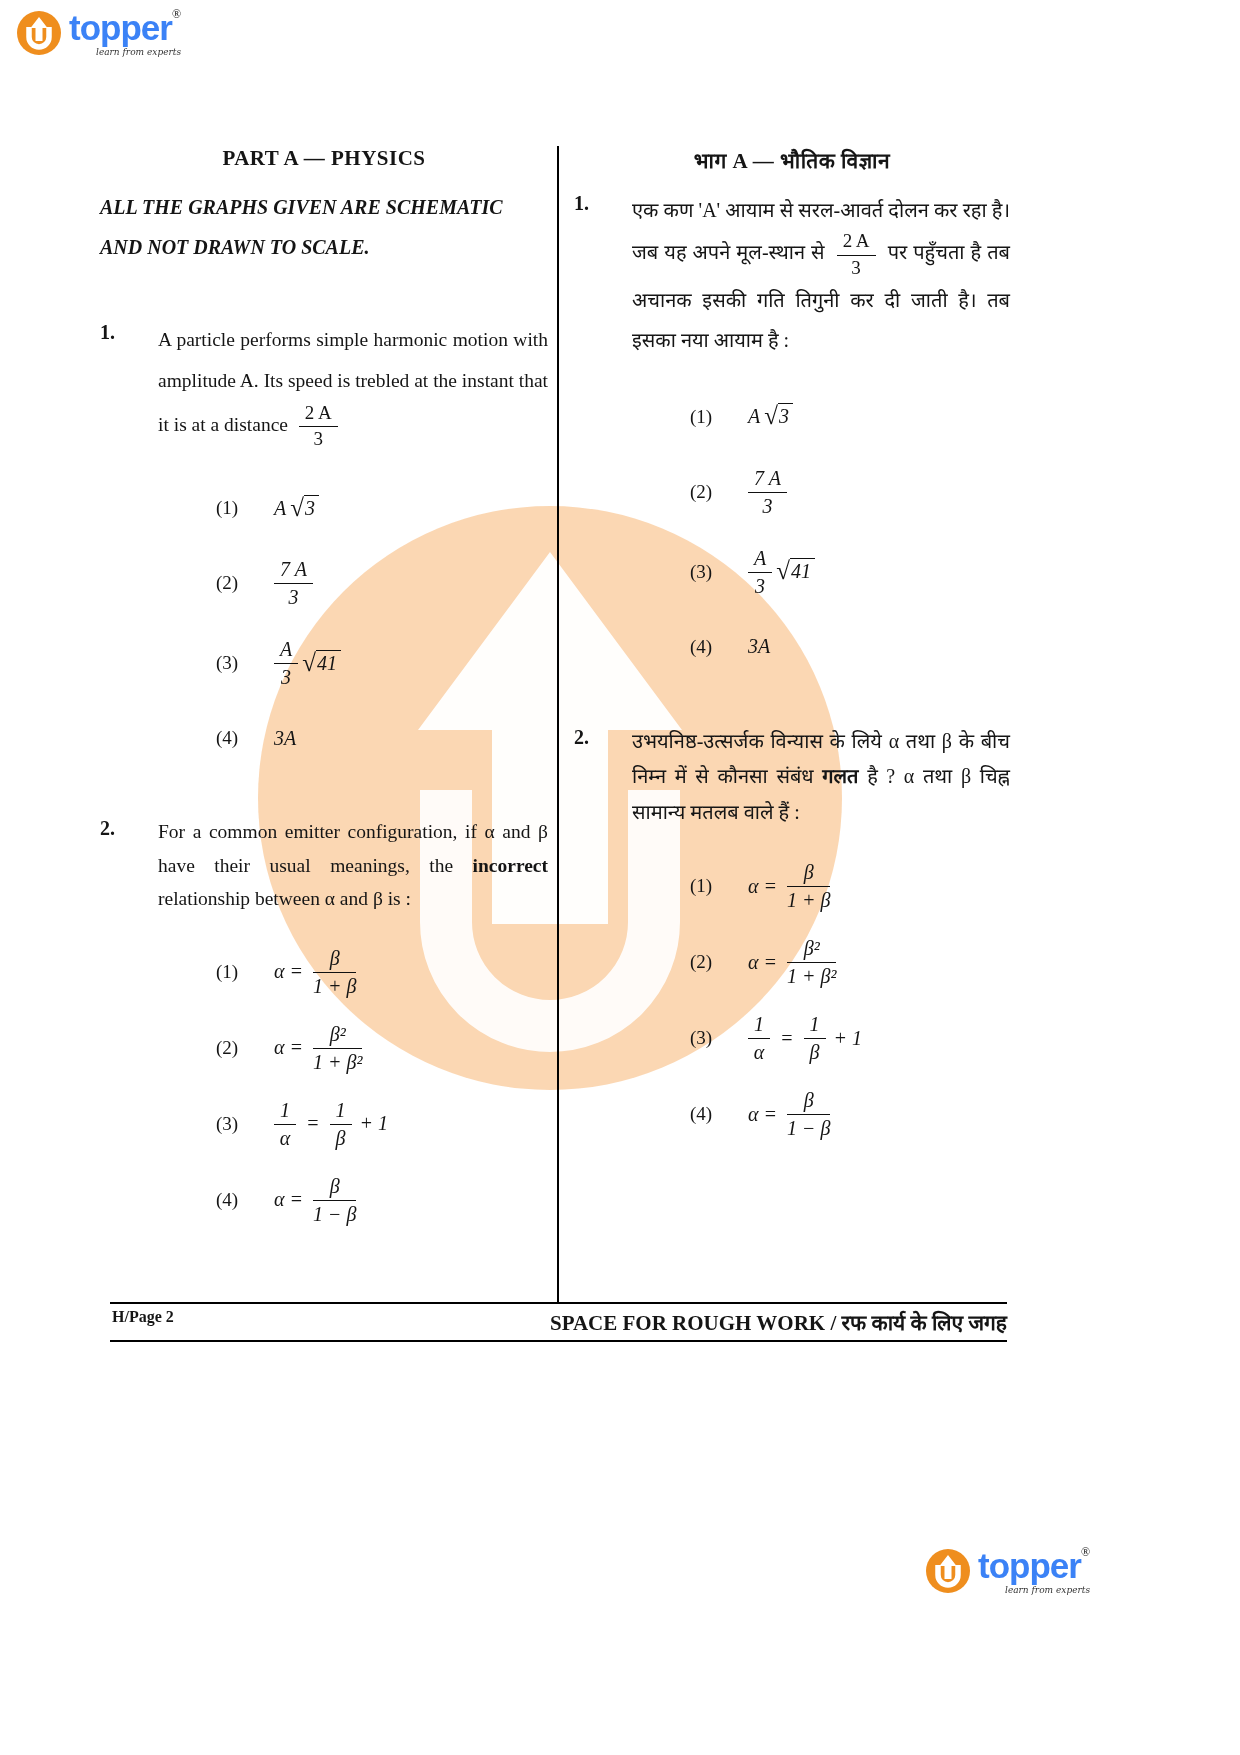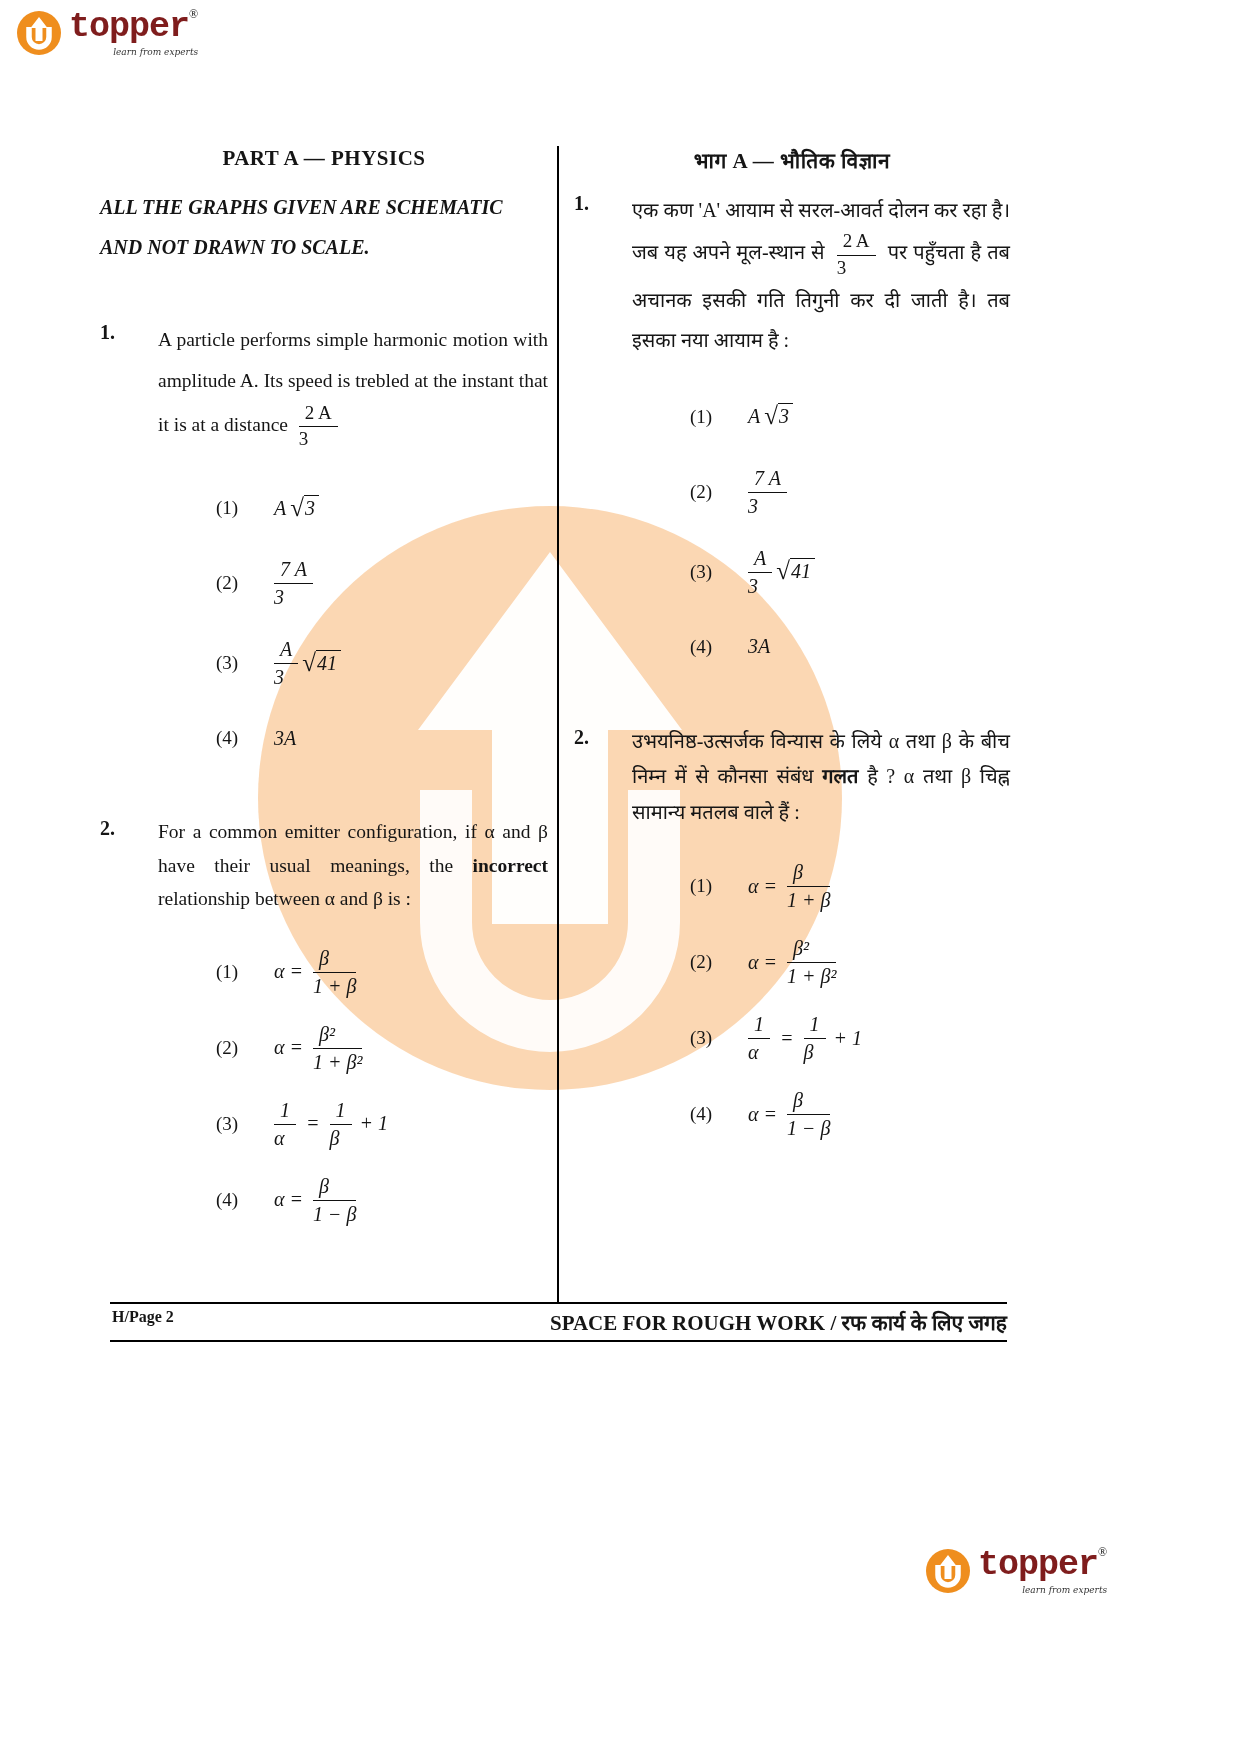--- a/index.html
+++ b/index.html
@@ -9,21 +9,21 @@
     font-family:"Liberation Serif","DejaVu Serif",serif; color:#151515;
   }
 
   
   .brand { position:absolute; display:flex; align-items:flex-start; gap:7px; z-index:3; }
   .brand.top { left:16px; top:10px; }
   .brand.bottom { left:925px; top:1548px; }
   .brand-mark { flex:none; }
   .brand-text { display:flex; flex-direction:column; }
   .brand-nameline { line-height:1; }
-  .brand-name { font-family:Liberation Mono, monospace; font-weight:700; font-size:35px; letter-spacing:-1px; color:#7f1d1d; }
+  .brand-name { font-family:Liberation Sans, sans-serif; font-weight:700; font-size:35px; letter-spacing:-1px; color:#3b82f6; }
   .brand-reg { font-size:12px; vertical-align:top; position:relative; top:-2px; }
   .brand-tagline { font-style:italic; font-size:9px; color:#333; text-align:right; margin-top:2px; font-family:"DejaVu Serif",serif; }
 
   
   .watermark { position:absolute; left:250px; top:490px; z-index:0; }
 
   
   .divider { position:absolute; left:557px; top:146px; width:2px; height:1158px; background:#000; z-index:2; }
   .col { position:absolute; top:146px; z-index:2; }
   .col-en { left:100px; width:448px; }
@@ -49,21 +49,21 @@
   .opts2 { margin-top:30px; }
   .opt { display:flex; align-items:center; font-size:20px; margin-bottom:28px; min-height:42px; }
   .opts2 .opt { margin-bottom:24px; min-height:52px; }
   .olabel { width:58px; flex:none; font-size:19px; font-style:normal; }
   .oval { display:flex; align-items:center; font-style:italic; }
   .oval .lhs { margin-right:10px; }
   .oval .eq { margin:0 10px; }
   .oval .tail { margin-left:8px; }
 
   
-  .frac { display:inline-block; vertical-align:middle; line-height:1.2; }
+  .frac { display:inline-block; vertical-align:middle; text-align:center; line-height:1.2; }
   .frac .num { display:block; border-bottom:1.6px solid #111; padding:0 6px 2px; }
   .frac .den { display:block; padding-top:1px; }
   .ifrac { font-size:19px; margin:0 6px; }
   .sqrt { display:inline-flex; align-items:flex-start; margin-left:4px; }
   .rsign { font-style:normal; font-size:25px; line-height:1.05; }
   .rad { border-top:1.6px solid #111; padding:1px 4px 0 1px; }
 
   
   .footer-rule { position:absolute; left:110px; width:897px; height:2px; background:#000; z-index:2; }
   .rule-top { top:1302px; }

